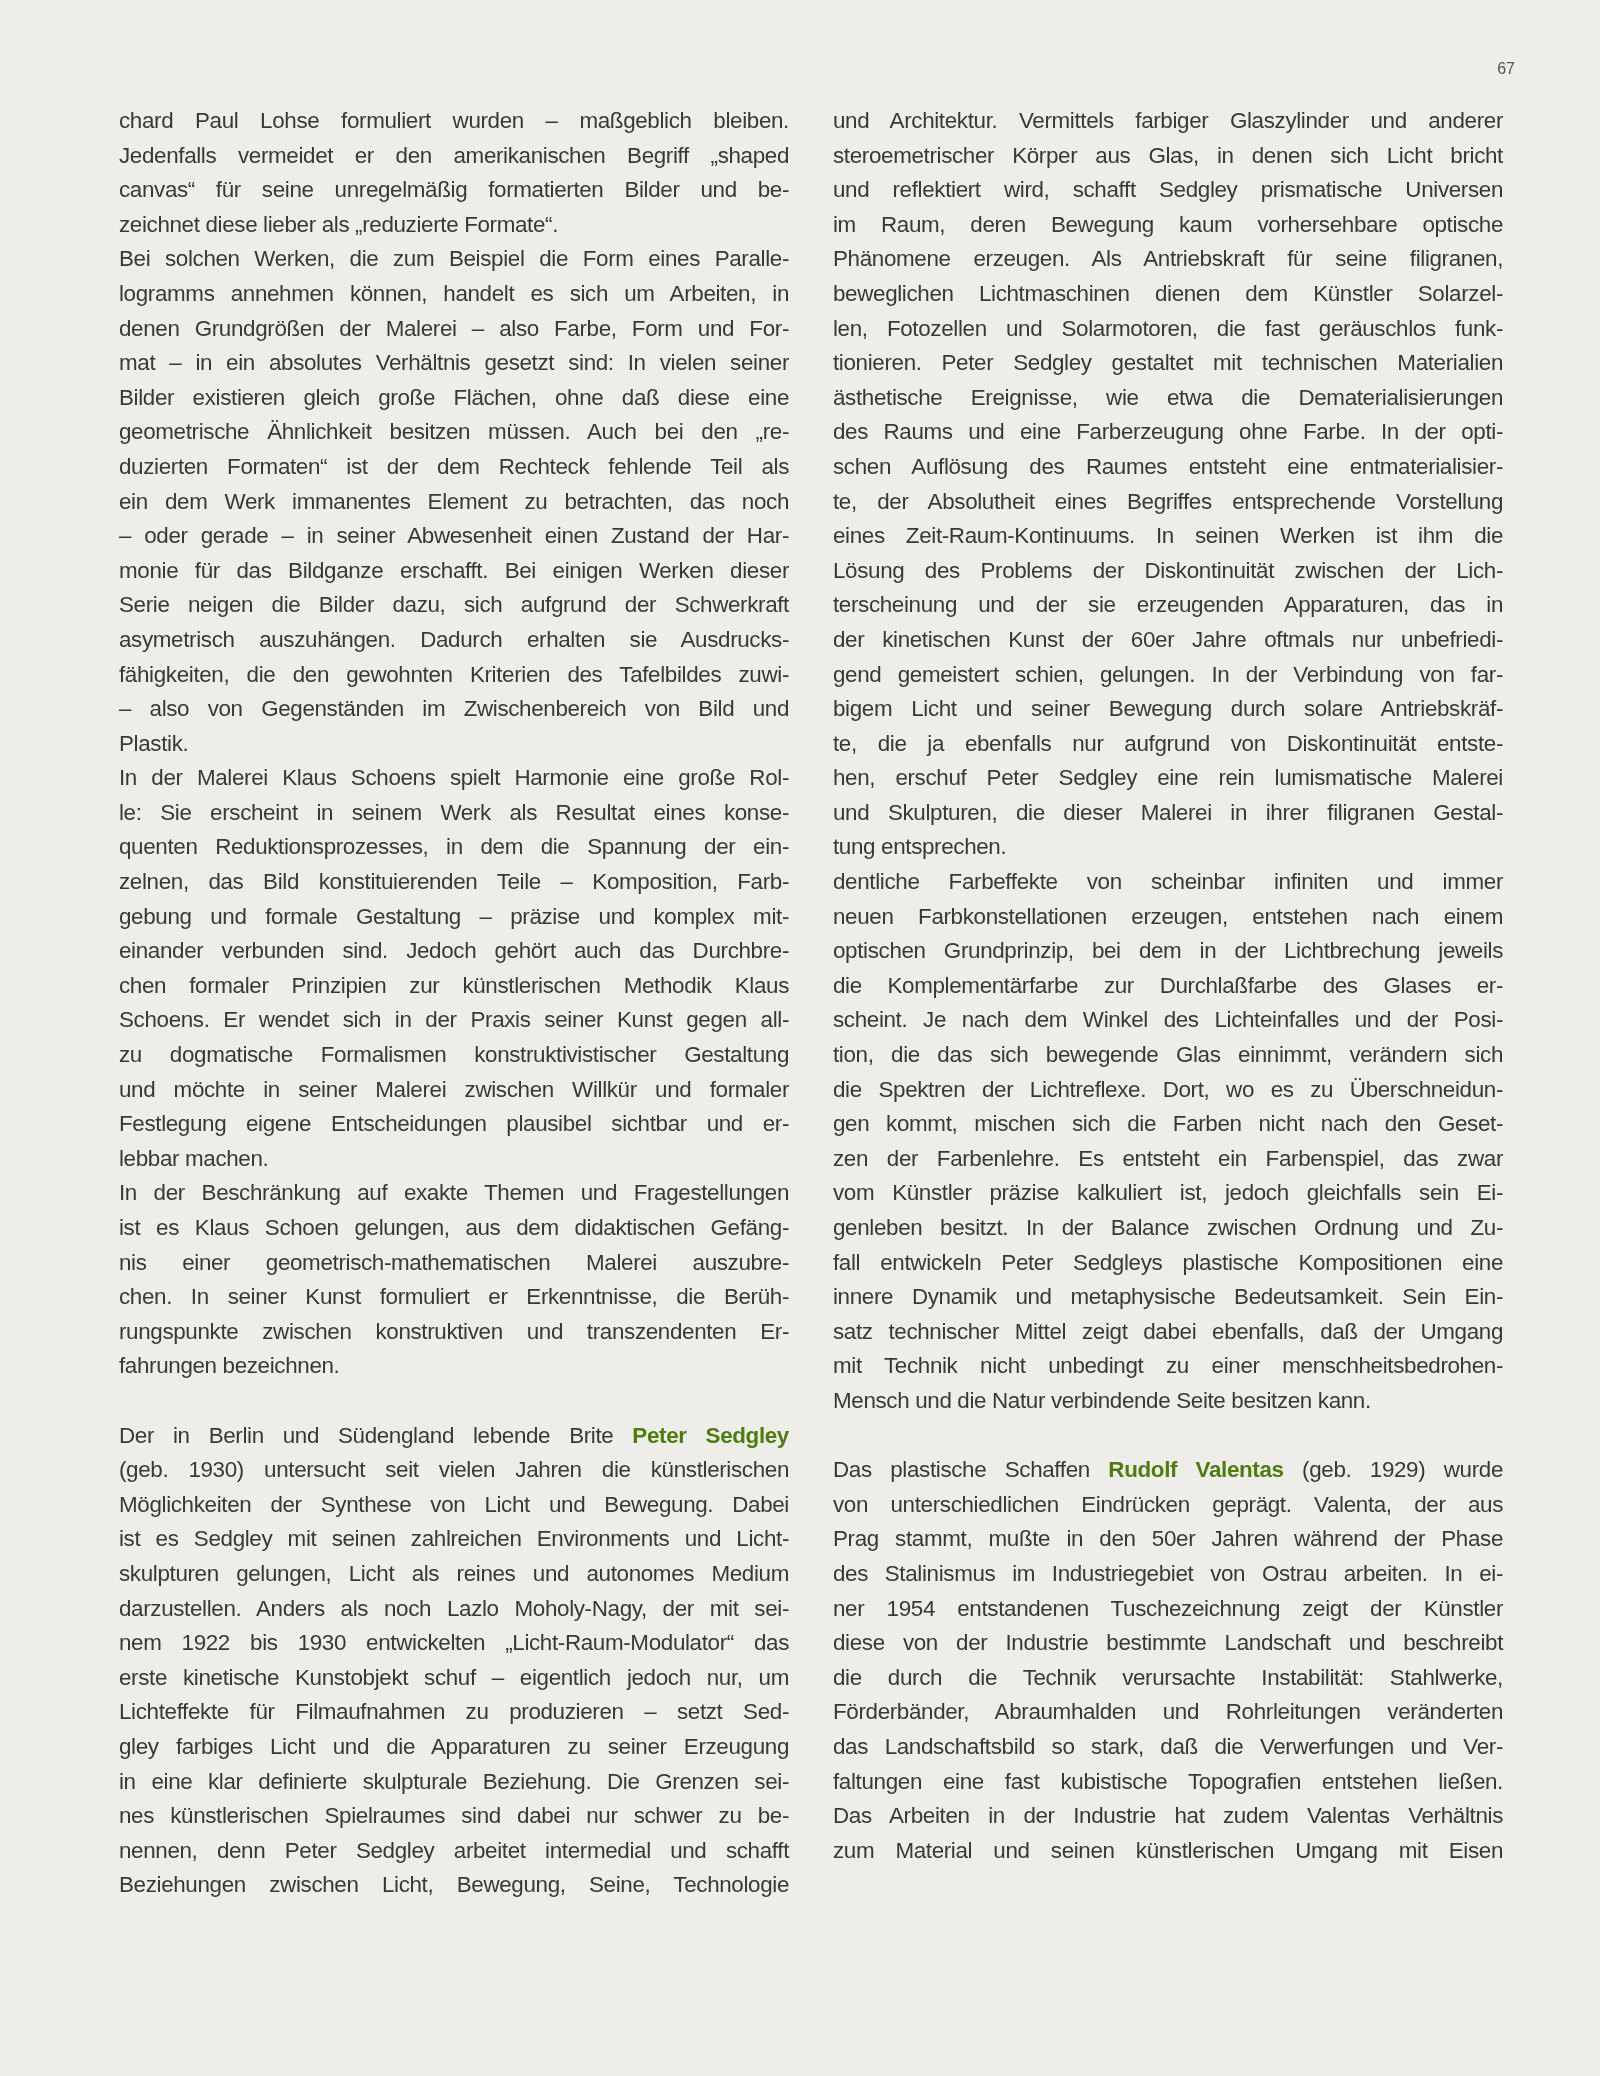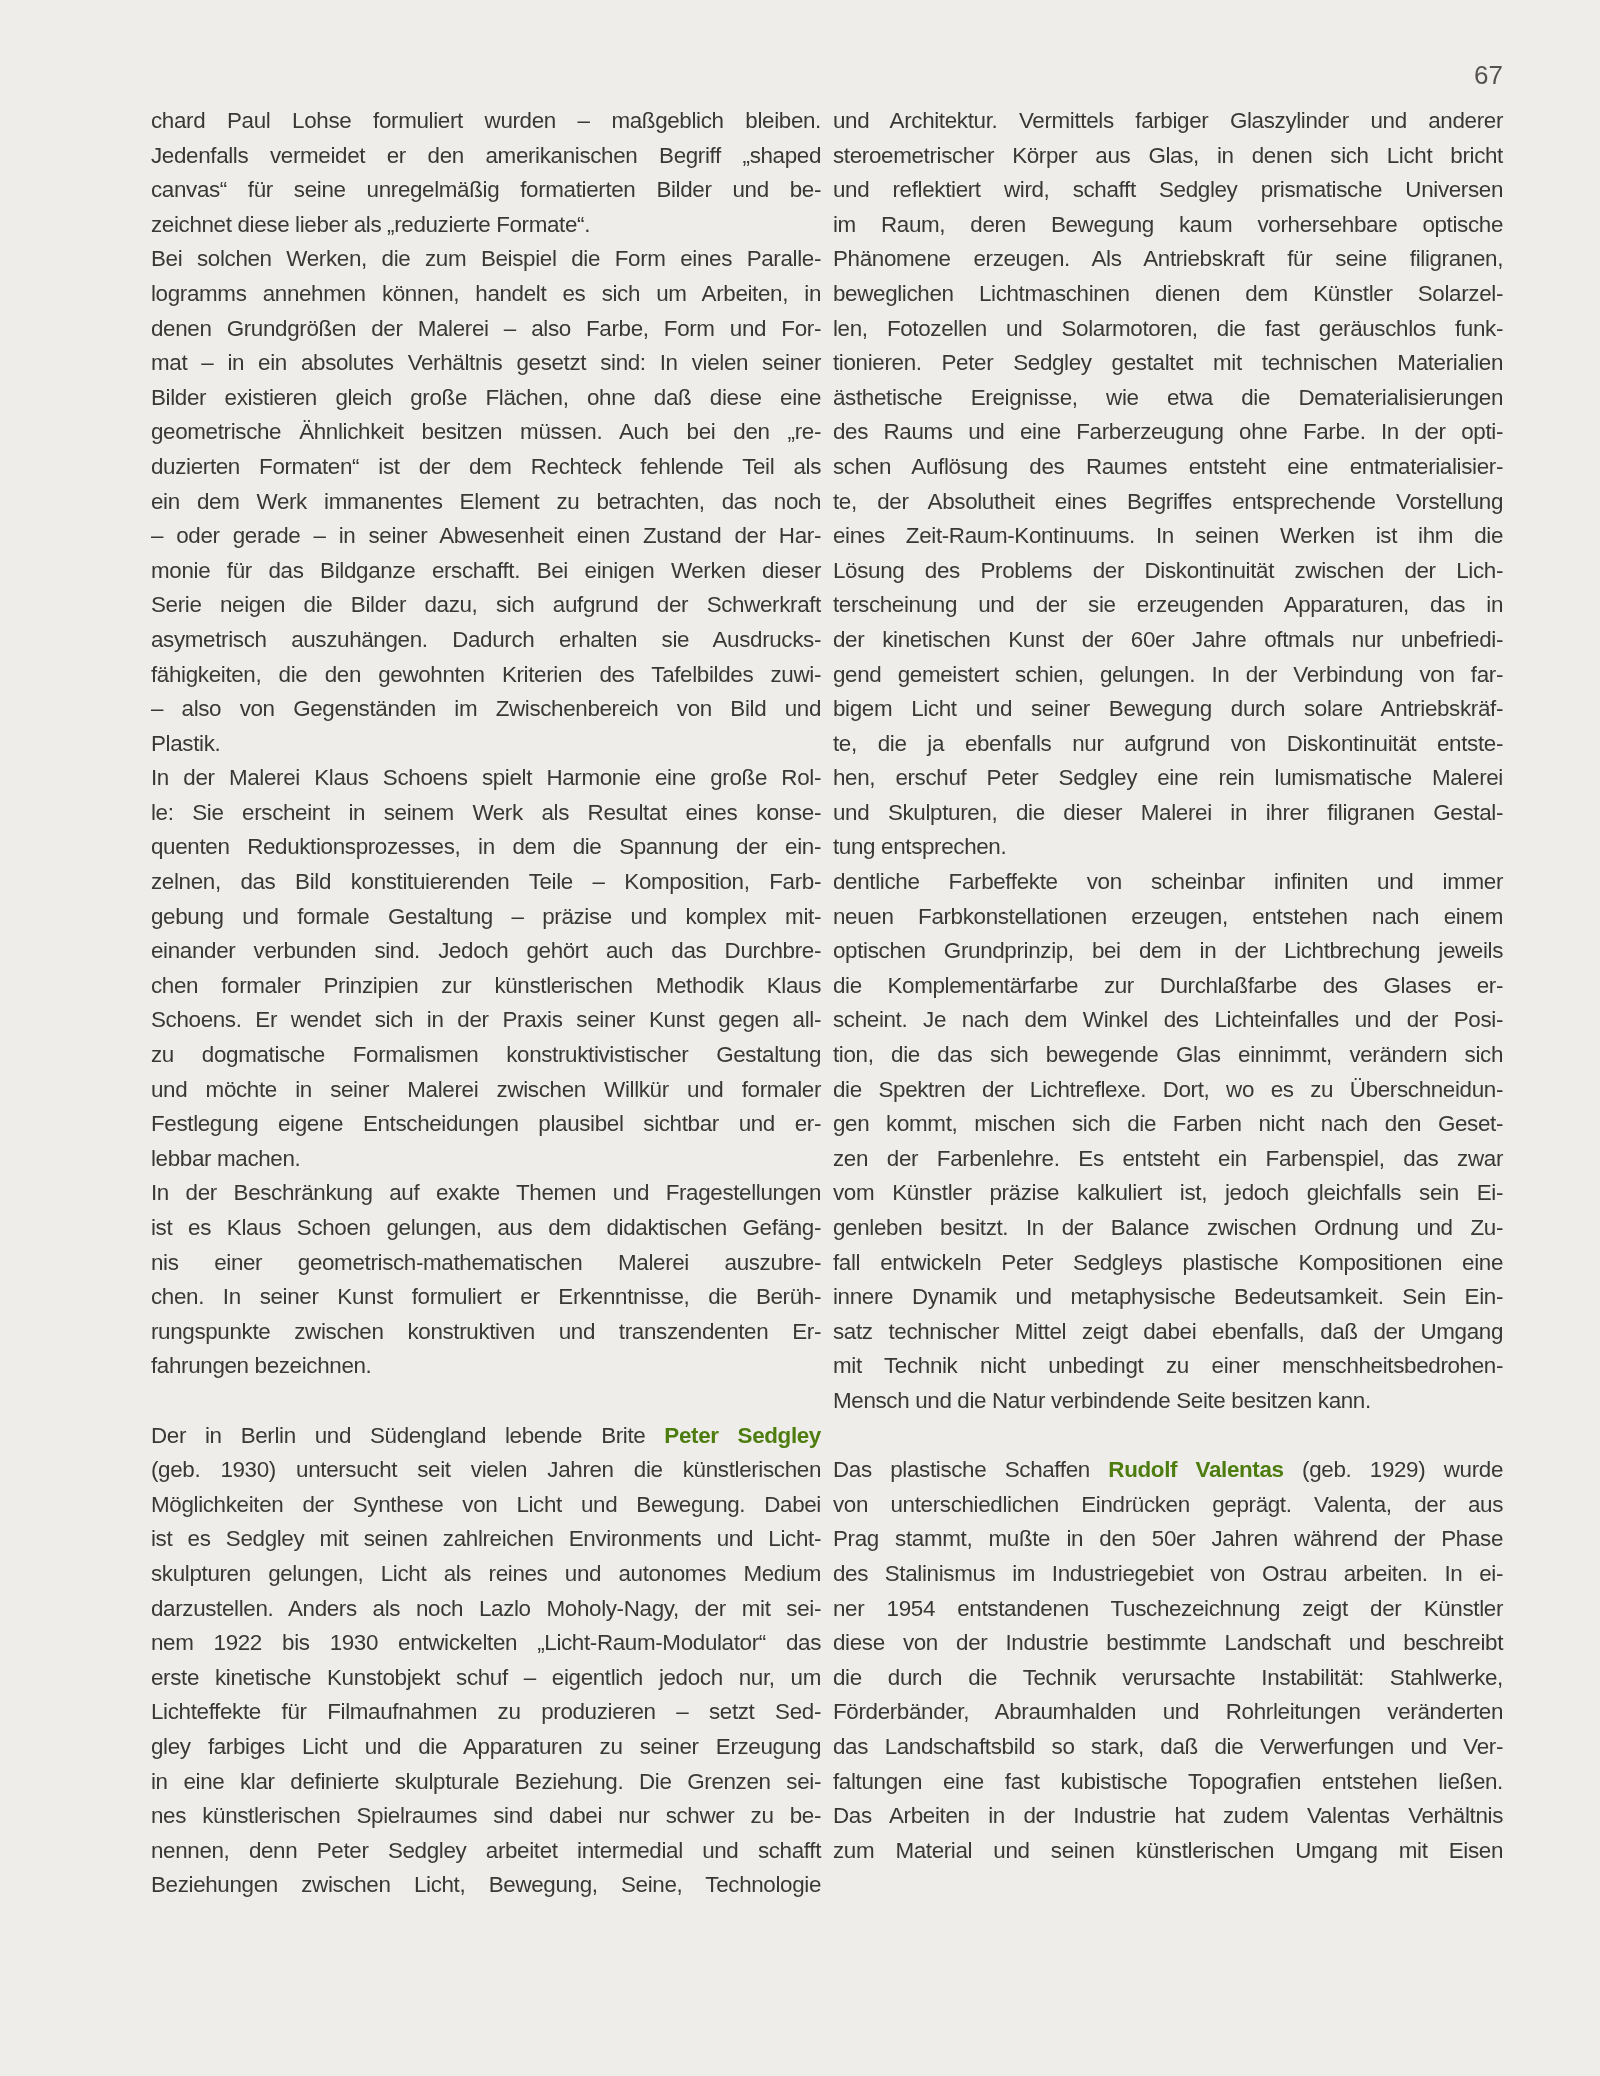--- a/index.html
+++ b/index.html
@@ -11,33 +11,33 @@
       height: 2076px;
       background: #efedea;
       position: relative;
       overflow: hidden;
       font-family: "Liberation Sans", sans-serif;
       color: #3a3837;
     }
     .page-number {
       position: absolute;
       top: 60px;
-      right: 97px;
-      font-size: 26px;
+      right: 85px;
+      font-size: 16px;
       color: #555251;
     }
     .column {
       position: absolute;
       top: 104px;
       width: 670px;
       font-size: 22.4px;
       line-height: 34.6px;
       letter-spacing: -0.35px;
     }
-    .col-left { left: 119px; margin-left: 32px; }
+    .col-left { left: 119px; }
     .col-right { left: 833px; }
     .line {
       display: block;
       white-space: nowrap;
       height: 34.6px;
     }
     .line.j {
       text-align: justify;
       text-align-last: justify;
     }

